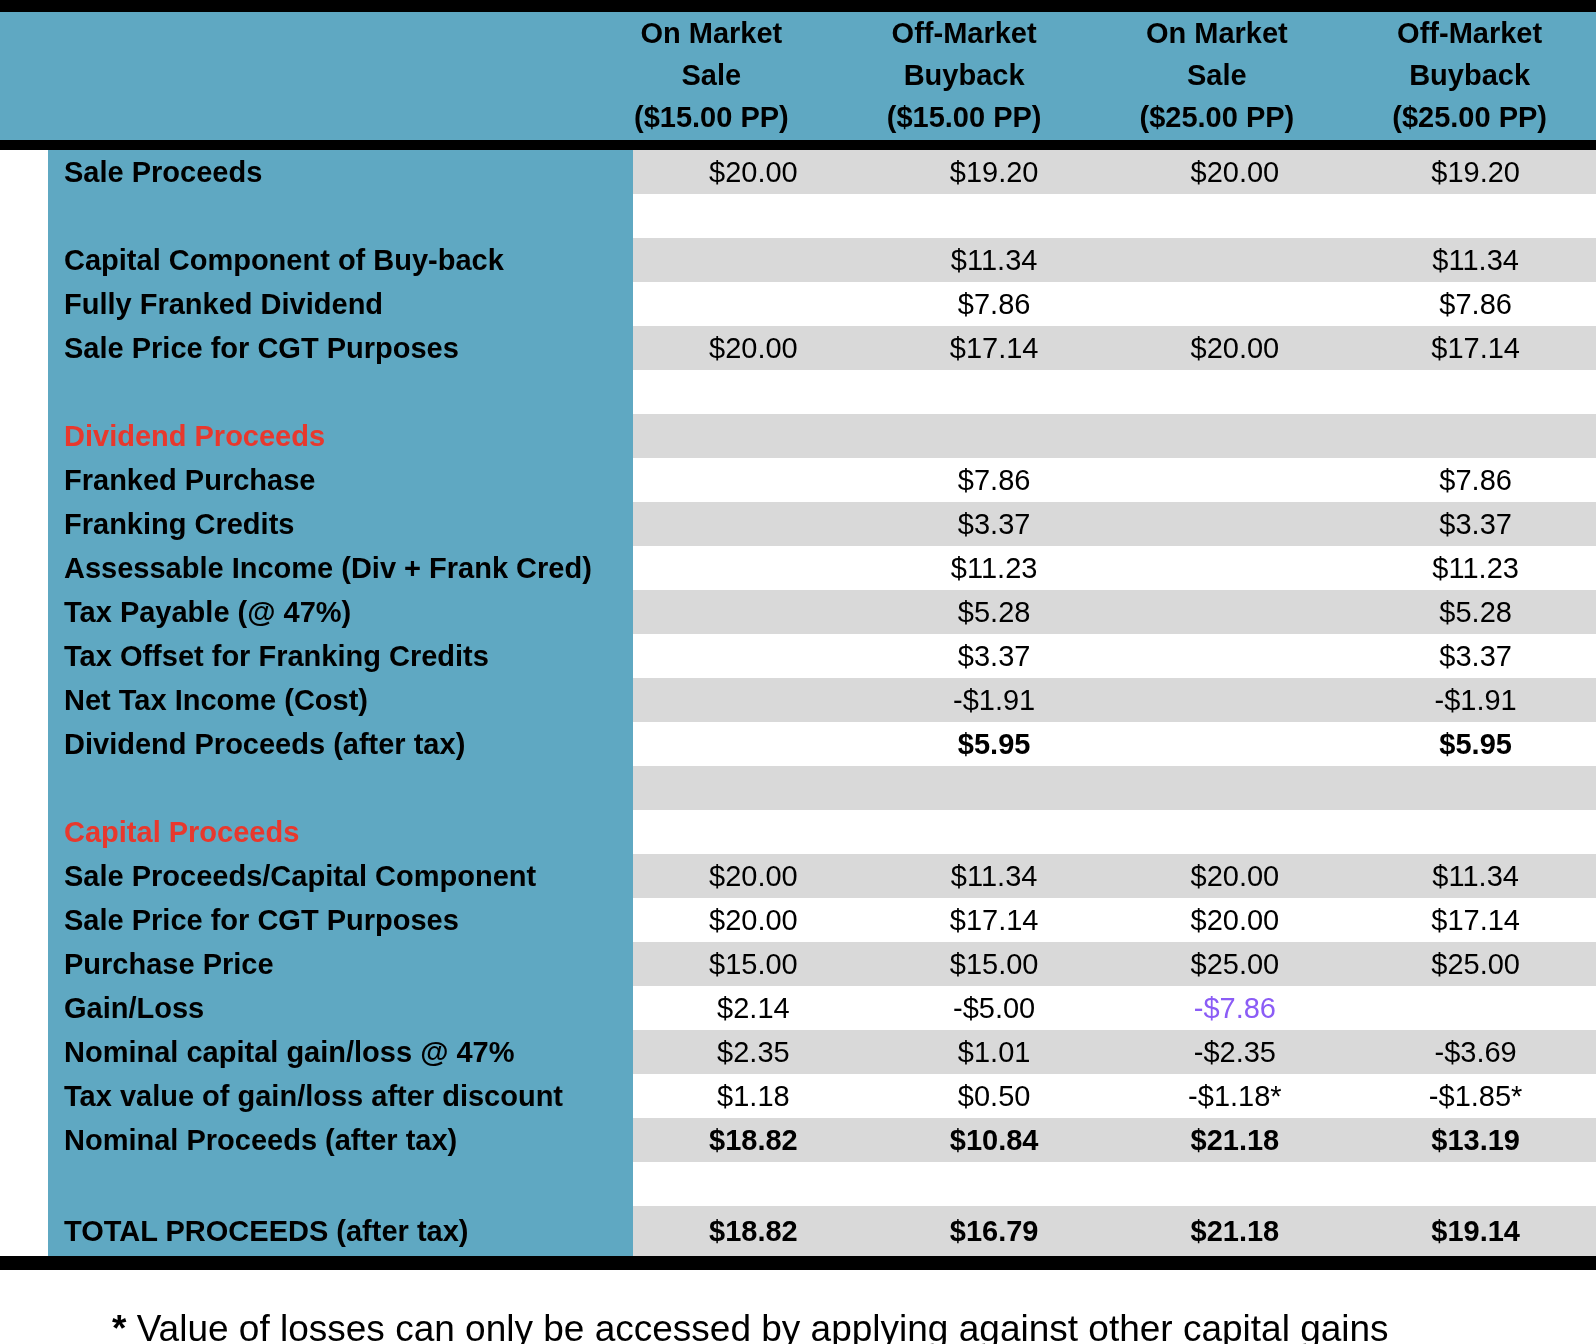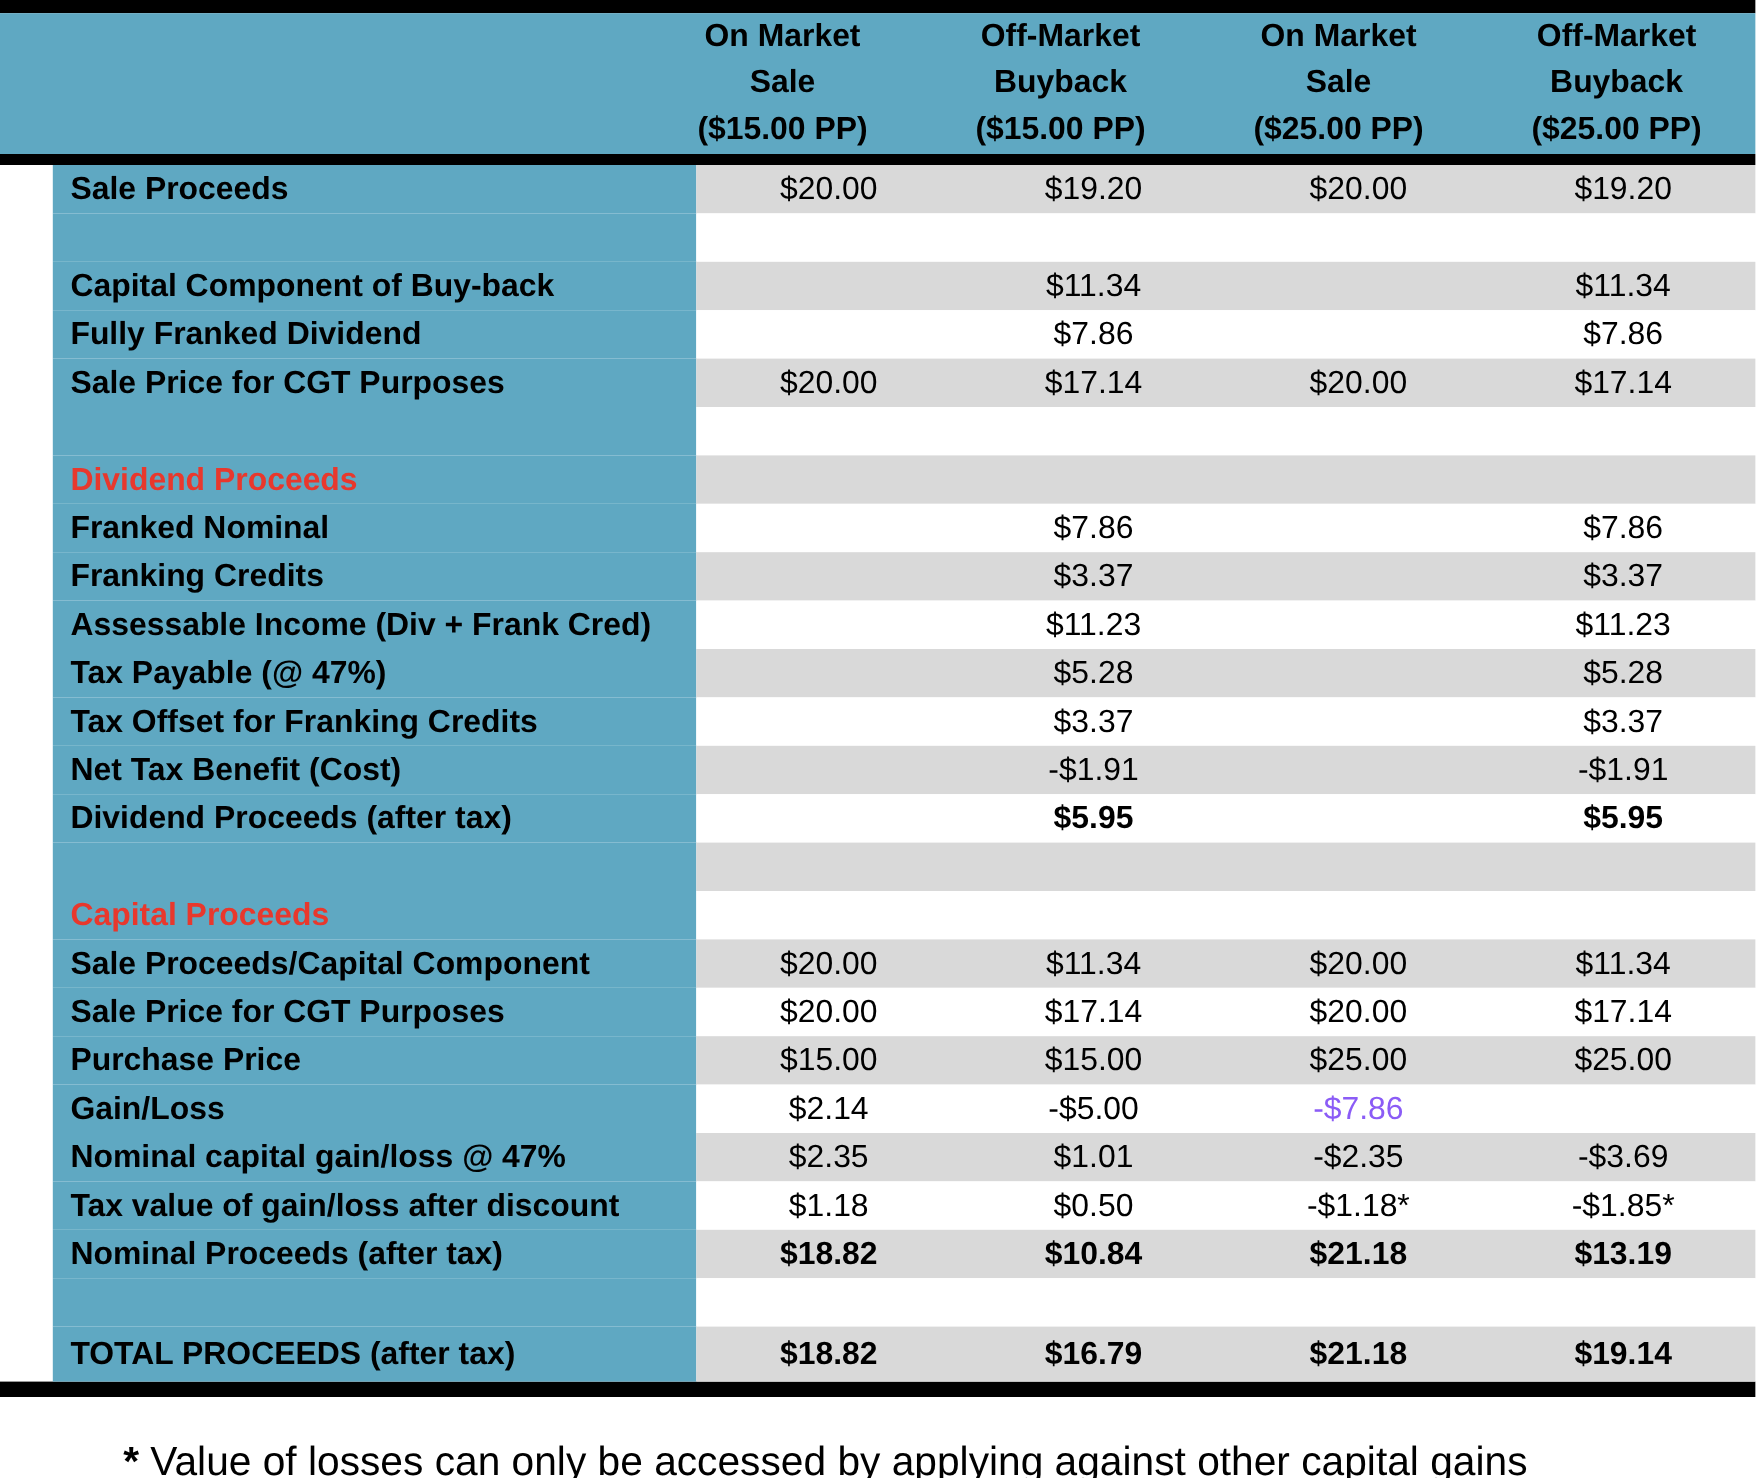--- a/index.html
+++ b/index.html
@@ -155,21 +155,21 @@
       <div class="row shade-gray">
     <div class="label-cell red-label">Dividend Proceeds</div>
     <div class="values-band">
       <div class="value-cell"></div>
       <div class="value-cell"></div>
       <div class="value-cell"></div>
       <div class="value-cell"></div>
     </div>
   </div>
       <div class="row shade-white">
-    <div class="label-cell">Franked Nominal</div>
+    <div class="label-cell">Franked Purchase</div>
     <div class="values-band">
       <div class="value-cell"></div>
       <div class="value-cell">$7.86</div>
       <div class="value-cell"></div>
       <div class="value-cell">$7.86</div>
     </div>
   </div>
       <div class="row shade-gray">
     <div class="label-cell">Franking Credits</div>
     <div class="values-band">
@@ -200,21 +200,21 @@
       <div class="row shade-white">
     <div class="label-cell">Tax Offset for  Franking Credits</div>
     <div class="values-band">
       <div class="value-cell"></div>
       <div class="value-cell">$3.37</div>
       <div class="value-cell"></div>
       <div class="value-cell">$3.37</div>
     </div>
   </div>
       <div class="row shade-gray">
-    <div class="label-cell">Net Tax Benefit (Cost)</div>
+    <div class="label-cell">Net Tax Income (Cost)</div>
     <div class="values-band">
       <div class="value-cell"></div>
       <div class="value-cell">-$1.91</div>
       <div class="value-cell"></div>
       <div class="value-cell">-$1.91</div>
     </div>
   </div>
       <div class="row shade-white">
     <div class="label-cell">Dividend Proceeds (after tax)</div>
     <div class="values-band">

